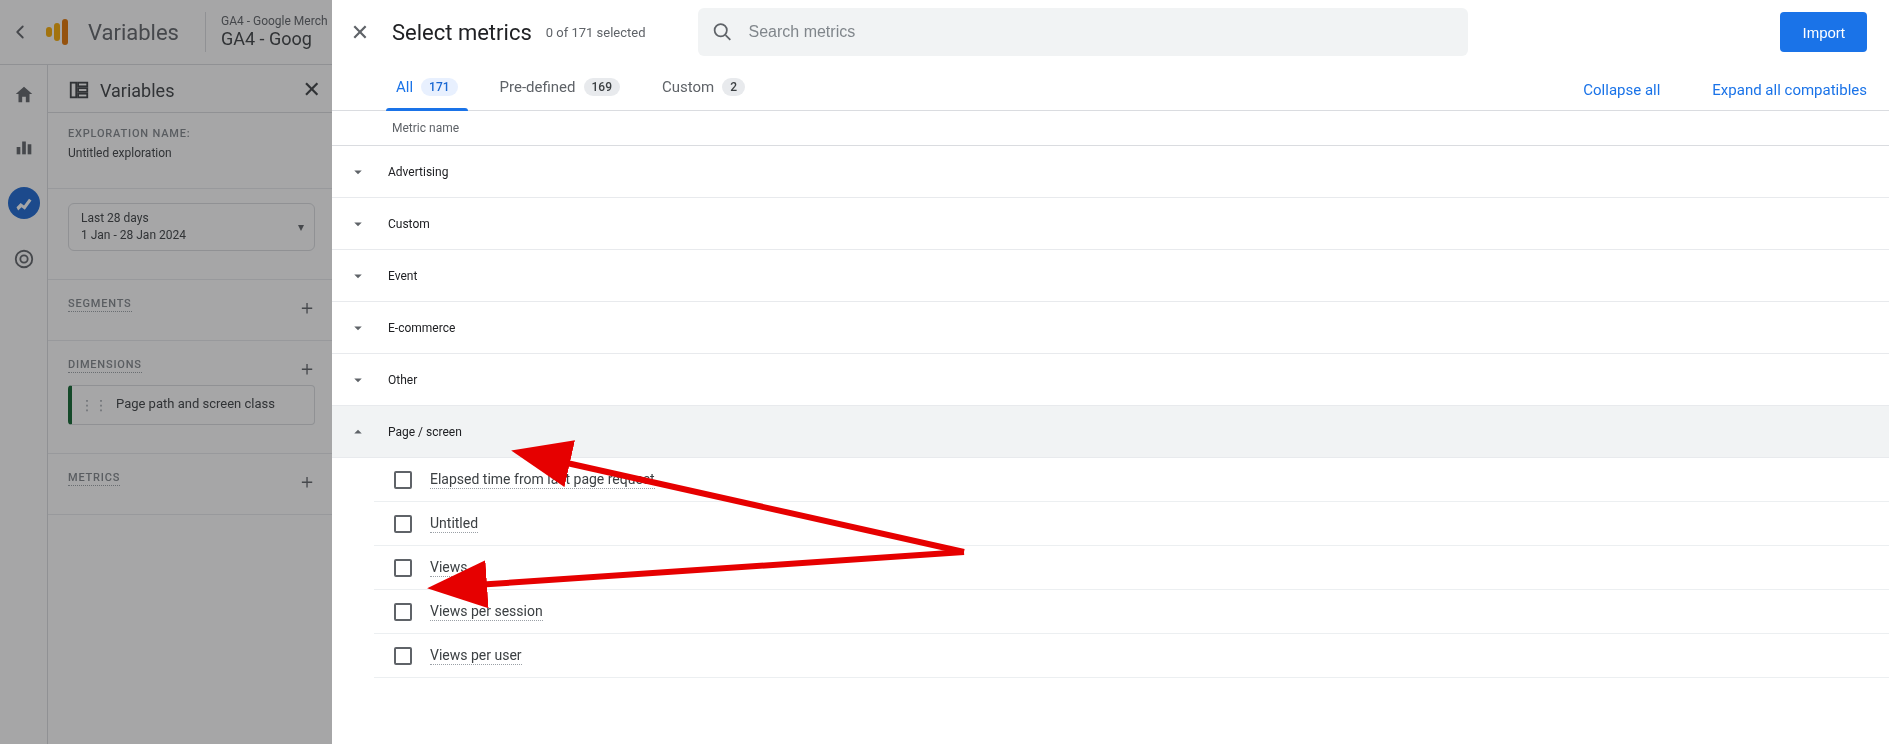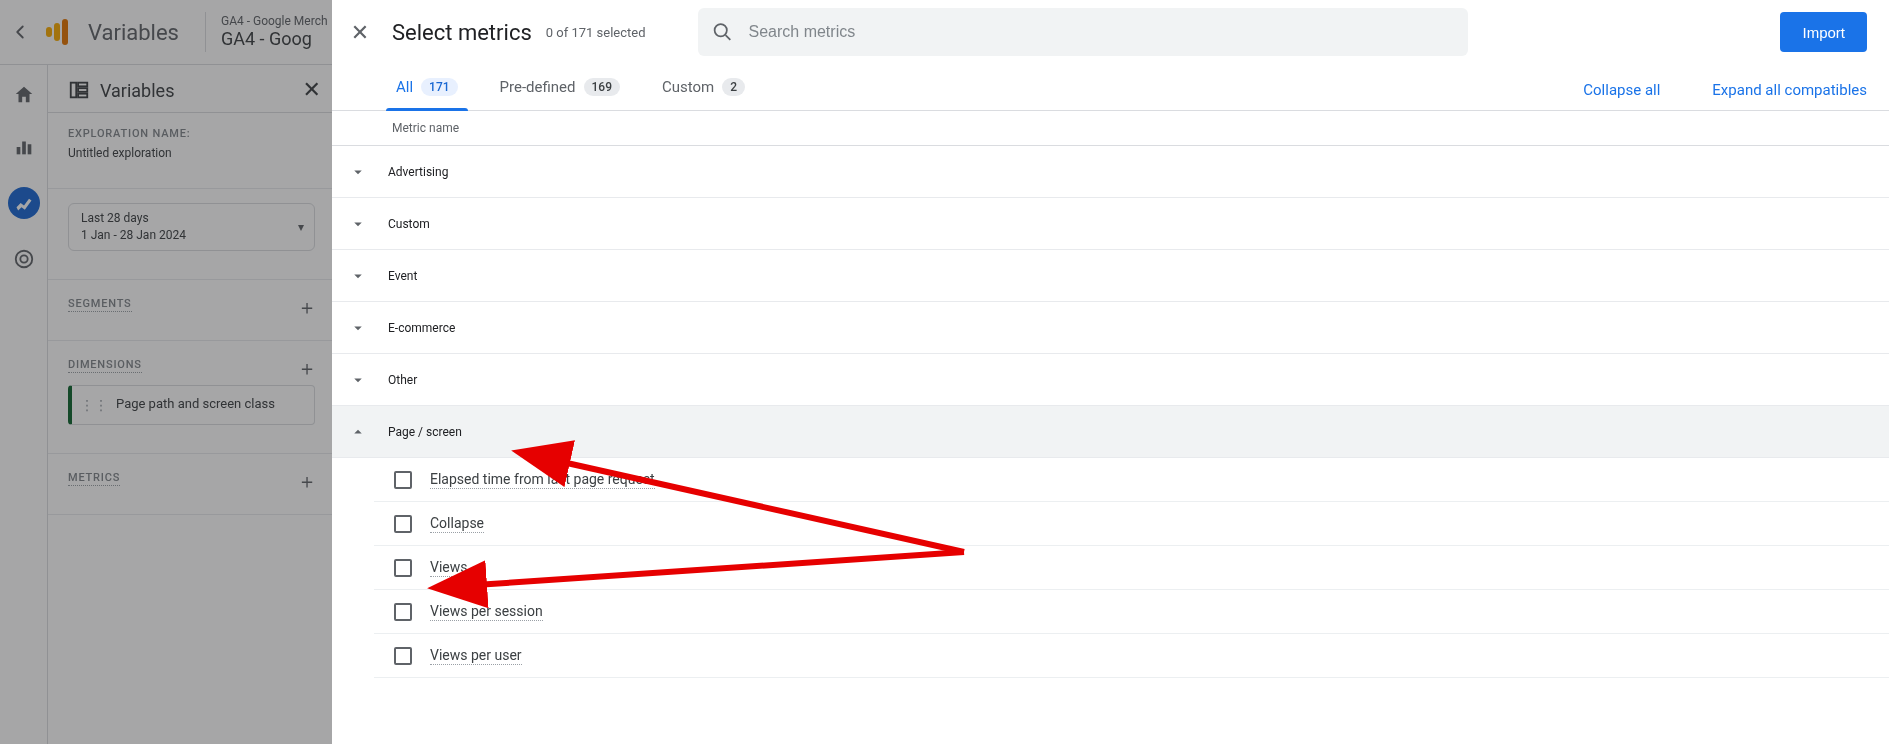--- a/index.html
+++ b/index.html
@@ -361,21 +361,21 @@
       <span>Page / screen</span>
     </div>
 
     <div class="leaf-container">
       <div class="leaf-row">
         <span class="chk"></span>
         <span class="label">Elapsed time from last page request</span>
       </div>
       <div class="leaf-row">
         <span class="chk"></span>
-        <span class="label">Collapse</span>
+        <span class="label">Untitled</span>
       </div>
       <div class="leaf-row">
         <span class="chk"></span>
         <span class="label">Views</span>
       </div>
       <div class="leaf-row">
         <span class="chk"></span>
         <span class="label">Views per session</span>
       </div>
       <div class="leaf-row">

